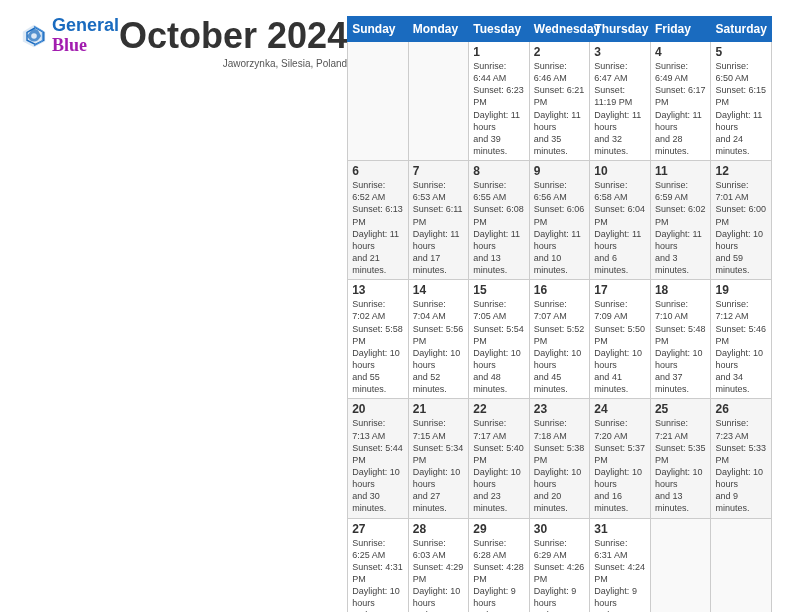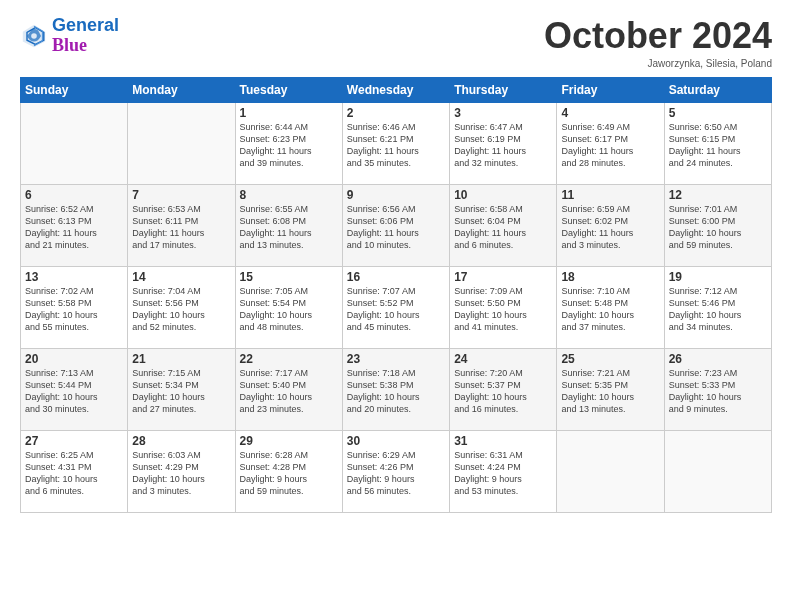--- a/index.html
+++ b/index.html
@@ -8,21 +8,21 @@
       background: #fff;
       width: 792px;
       height: 612px;
       overflow: hidden;
     }
     .page {
       width: 792px;
       height: 464px;
       padding: 16px 20px 10px 20px;
       display: flex;
-      flex-direction: column;
+      flex-direction: row;
     }
     .header {
       display: flex;
       justify-content: space-between;
       align-items: flex-start;
       margin-bottom: 8px;
     }
     .logo {
       display: flex;
       align-items: center;
@@ -146,21 +146,21 @@
           <td>
             <span class="day-num">2</span>
             <div class="day-info" style="white-space: pre-line;">Sunrise: 6:46 AM
 Sunset: 6:21 PM
 Daylight: 11 hours
 and 35 minutes.</div>
           </td>
           <td>
             <span class="day-num">3</span>
             <div class="day-info" style="white-space: pre-line;">Sunrise: 6:47 AM
-Sunset: 6:19 PM
+Sunset: 11:19 PM
 Daylight: 11 hours
 and 32 minutes.</div>
           </td>
           <td>
             <span class="day-num">4</span>
             <div class="day-info" style="white-space: pre-line;">Sunrise: 6:49 AM
 Sunset: 6:17 PM
 Daylight: 11 hours
 and 28 minutes.</div>
           </td>

